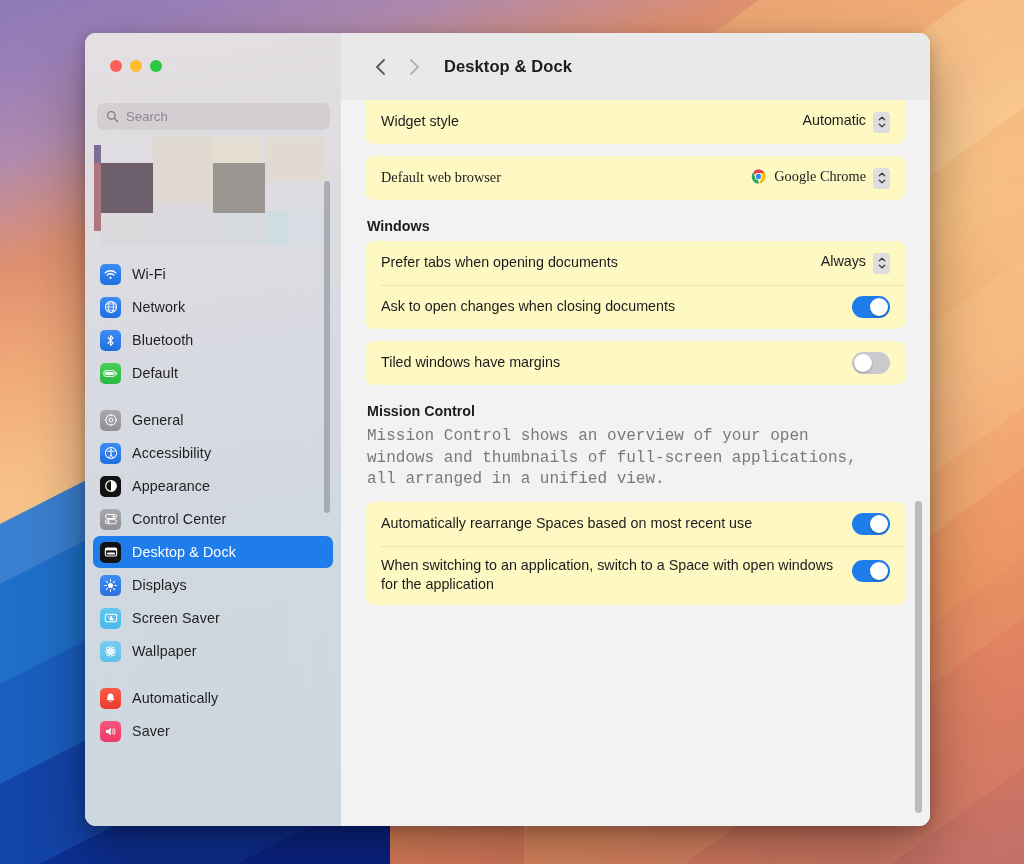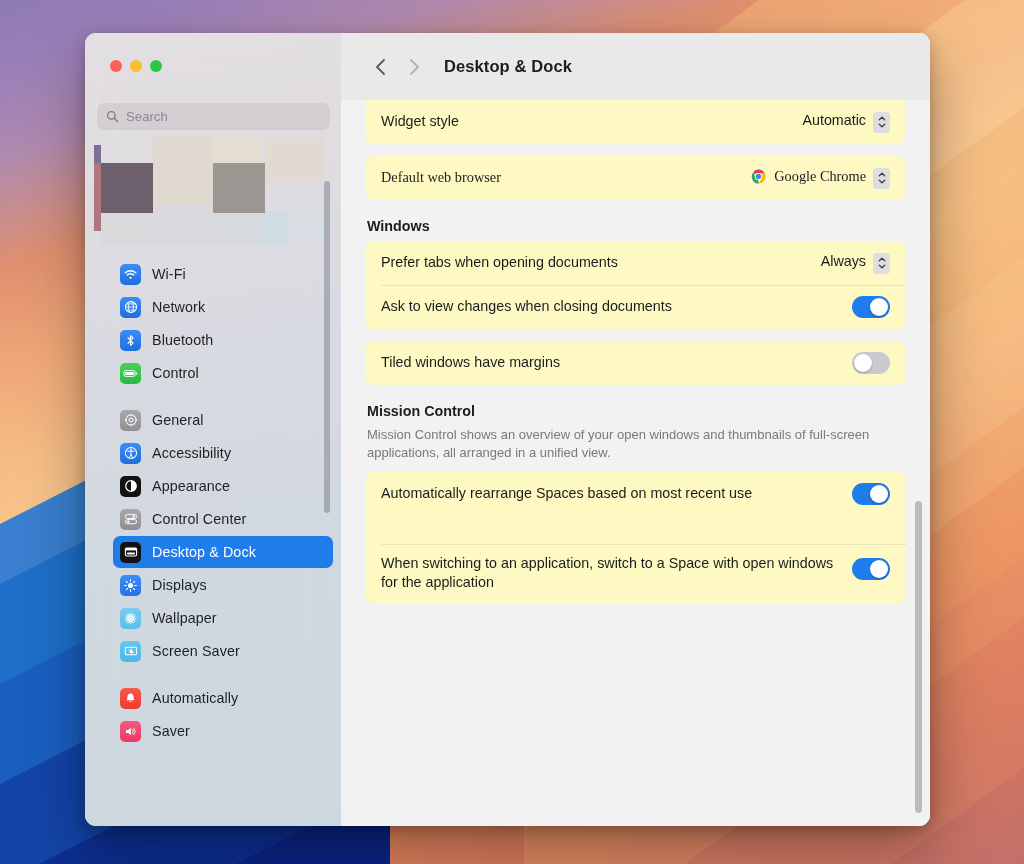--- a/index.html
+++ b/index.html
@@ -96,21 +96,20 @@
   
   #account-blur {
     position: absolute; top: 104px; left: 0; width: 246px; height: 116px;
     overflow: hidden;
   }
   #account-blur .px { position: absolute; }
 
   #sidebar-scroll {
     position: absolute; top: 224px; left: 0; right: 0; bottom: 0;
     overflow: hidden;
-    margin-left: 20px;
   }
   .sb-item {
     display: flex; align-items: center;
     height: 32px; margin: 1px 8px;
     padding-left: 7px;
     border-radius: 7px;
     gap: 11px;
   }
   .sb-item.selected { background: #1e7dea; }
   .sb-item.selected .sb-label { color: #fff; }
@@ -206,22 +205,22 @@
   }
   .row.tall { min-height: 64px; padding-top: 10px; padding-bottom: 11px; align-items: flex-start; }
   .row.tall .ctrl { margin-top: 4px; }
   .ctrl { flex: 0 0 auto; display: flex; gap: 7px; }
 
   .section-head {
     font-size: 14.3px; font-weight: bold; color: #1c1c1e;
     margin: 12px 0 7px 2px;
   }
   .section-desc {
-    font-size: 13px; color: #79797e; line-height: 1.35;
-    margin: 0 0 11px 2px; max-width: 510px;
+    font-size: 16px; color: #79797e; line-height: 1.35;
+    margin: 0 0 11px 2px; max-width: 510px; font-family: Liberation Mono, monospace;
   }
 
   
   .toggle {
     width: 38px; height: 22px; border-radius: 11px;
     background: #c9c9ce; position: relative; flex: 0 0 38px;
   }
   .toggle.on { background: #1e7dea; }
   .toggle .knob {
     position: absolute; top: 2px; left: 2px;
@@ -344,21 +343,21 @@
         </div>
 
         <div class="sb-item">
           <span class="sb-icon ic-battery">
             <svg viewBox="0 0 22 20" width="17" height="15">
               <rect x="2.2" y="6.2" width="15" height="7.6" rx="2.2" fill="none" stroke="#fff" stroke-width="1.3"></rect>
               <rect x="3.9" y="7.9" width="11.6" height="4.2" rx="1.1" fill="#fff"></rect>
               <rect x="18" y="8.4" width="1.6" height="3.2" rx=".8" fill="#fff"></rect>
             </svg>
           </span>
-          <span class="sb-label">Control</span>
+          <span class="sb-label">Default</span>
         </div>
 
         <div class="sb-gap"></div>
 
         <div class="sb-item">
           <span class="sb-icon ic-general">
             <svg viewBox="0 0 20 20" width="16" height="16">
               <circle cx="10" cy="10" r="6.4" fill="none" stroke="#fff" stroke-width="1.25"></circle>
               <circle cx="10" cy="10" r="2.5" fill="none" stroke="#fff" stroke-width="1.25"></circle>
               <g stroke="#fff" stroke-width="1.25">
@@ -433,44 +432,44 @@
                   <line x1="13.5" y1="13.5" x2="14.9" y2="14.9"></line>
                 <line x1="14.9" y1="5.1" x2="13.5" y2="6.5"></line>
                   <line x1="6.5" y1="13.5" x2="5.1" y2="14.9"></line>
               </g>
             </svg>
           </span>
           <span class="sb-label">Displays</span>
         </div>
 
         <div class="sb-item">
+          <span class="sb-icon ic-screensav">
+            <svg viewBox="0 0 20 20" width="16" height="16">
+              <rect x="3" y="5.4" width="14" height="9.2" rx="1.6" fill="none" stroke="#fff" stroke-width="1.3"></rect>
+              <path d="M11.3 7.6a2.8 2.8 0 1 0 2.2 4 3.4 3.4 0 0 1-2.2-4z" fill="#fff"></path>
+              <circle cx="6.6" cy="8.4" r=".7" fill="#fff"></circle>
+              <circle cx="7.8" cy="11.6" r=".55" fill="#fff"></circle>
+            </svg>
+          </span>
+          <span class="sb-label">Screen Saver</span>
+        </div>
+
+        <div class="sb-item">
           <span class="sb-icon ic-wallpaper">
             <svg viewBox="0 0 20 20" width="17" height="17">
               <g fill="none" stroke="#fff" stroke-width="1.05">
                 <ellipse cx="10" cy="10" rx="2.2" ry="6.2"></ellipse>
                 <ellipse cx="10" cy="10" rx="2.2" ry="6.2" transform="rotate(45 10 10)"></ellipse>
                 <ellipse cx="10" cy="10" rx="2.2" ry="6.2" transform="rotate(90 10 10)"></ellipse>
                 <ellipse cx="10" cy="10" rx="2.2" ry="6.2" transform="rotate(135 10 10)"></ellipse>
               </g>
               <circle cx="10" cy="10" r="1.5" fill="#fff"></circle>
             </svg>
           </span>
           <span class="sb-label">Wallpaper</span>
-        </div>
-
-        <div class="sb-item">
-          <span class="sb-icon ic-screensav">
-            <svg viewBox="0 0 20 20" width="16" height="16">
-              <rect x="3" y="5.4" width="14" height="9.2" rx="1.6" fill="none" stroke="#fff" stroke-width="1.3"></rect>
-              <path d="M11.3 7.6a2.8 2.8 0 1 0 2.2 4 3.4 3.4 0 0 1-2.2-4z" fill="#fff"></path>
-              <circle cx="6.6" cy="8.4" r=".7" fill="#fff"></circle>
-              <circle cx="7.8" cy="11.6" r=".55" fill="#fff"></circle>
-            </svg>
-          </span>
-          <span class="sb-label">Screen Saver</span>
         </div>
 
         <div class="sb-gap"></div>
 
         <div class="sb-item">
           <span class="sb-icon ic-notif">
             <svg viewBox="0 0 20 20" width="15" height="15">
               <path d="M10 3.4c-2.5 0-4 1.8-4 4.2 0 3-1.1 3.6-1.1 4.6h10.2c0-1-1.1-1.6-1.1-4.6 0-2.4-1.5-4.2-4-4.2z" fill="#fff"></path>
               <path d="M8.3 13.6a1.8 1.8 0 0 0 3.4 0z" fill="#fff"></path>
             </svg>
@@ -570,21 +569,21 @@
                     <polyline points="1.6,4.6 5,1.4 8.4,4.6" fill="none" stroke="#3a3a3e" stroke-width="1.5" stroke-linecap="round" stroke-linejoin="round"></polyline>
                   </svg>
                 <svg class="chev" viewBox="0 0 10 6">
                     <polyline points="1.6,1.4 5,4.6 8.4,1.4" fill="none" stroke="#3a3a3e" stroke-width="1.5" stroke-linecap="round" stroke-linejoin="round"></polyline>
                   </svg>
               </span>
             </div>
           </div>
           <div class="row">
             <div class="rl">
-              <div class="row-title">Ask to view changes when closing documents</div>
+              <div class="row-title">Ask to open changes when closing documents</div>
             </div>
             <div class="ctrl">
               <div class="toggle on">
                   <div class="knob"></div>
                 </div>
             </div>
           </div>
         </div>
 
         <div class="card" style="margin-bottom:18px;">
@@ -606,21 +605,21 @@
           <div class="row">
             <div class="rl">
               <div class="row-title">Automatically rearrange Spaces based on most recent use</div>
             </div>
             <div class="ctrl">
               <div class="toggle on">
                   <div class="knob"></div>
                 </div>
             </div>
           </div>
-          <div class="row tall" style="min-height:58px;margin-top:28px;">
+          <div class="row tall" style="min-height:58px;">
             <div class="rl">
               <div class="row-title" style="max-width:470px;">When switching to an application, switch to a Space with open windows for the application</div>
             </div>
             <div class="ctrl">
               <div class="toggle on">
                   <div class="knob"></div>
                 </div>
             </div>
           </div>
         </div>

